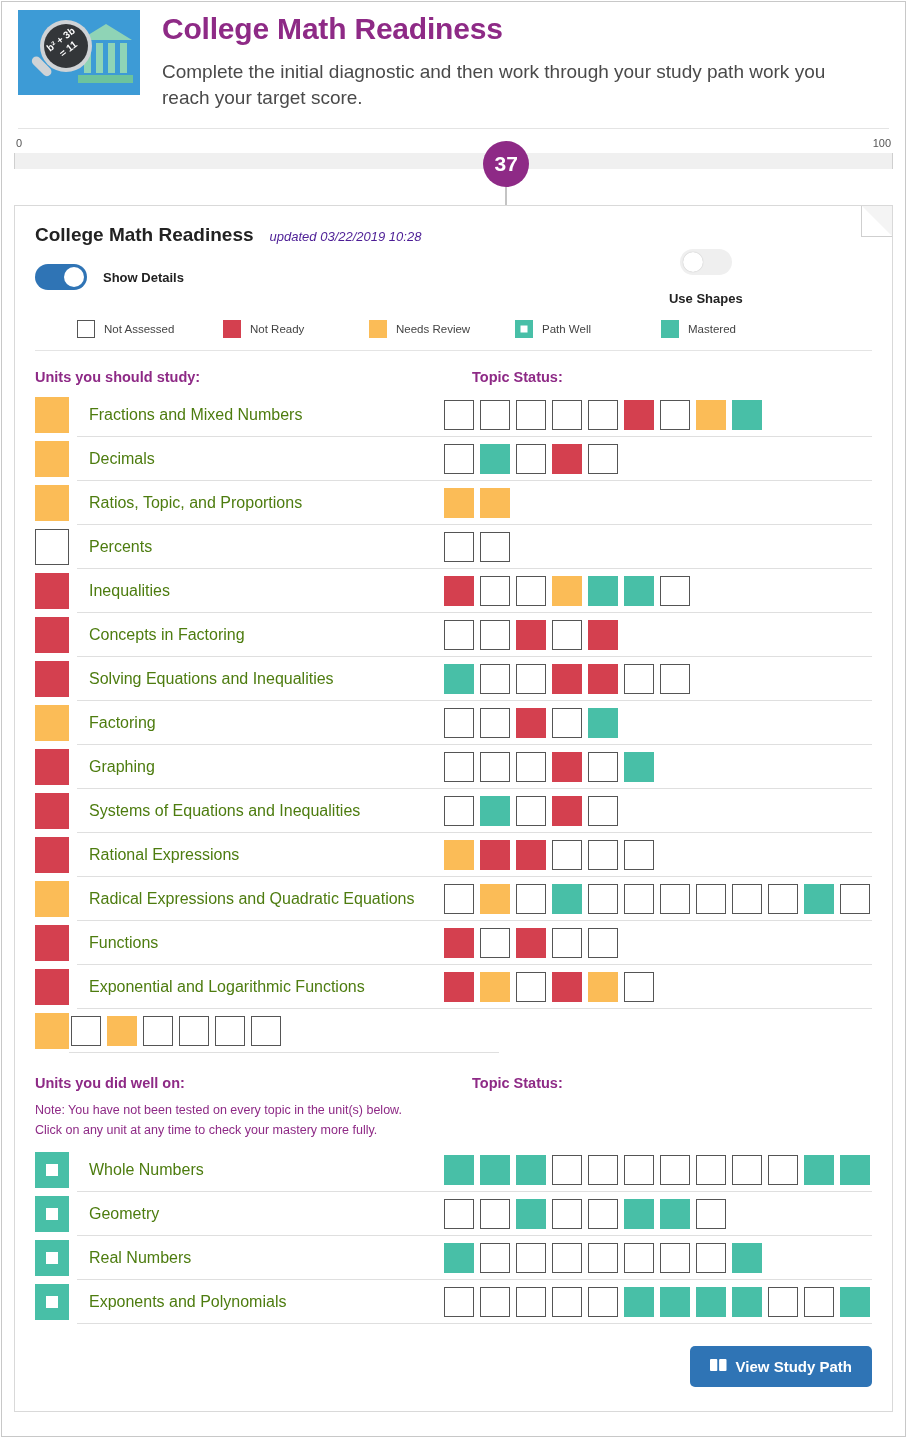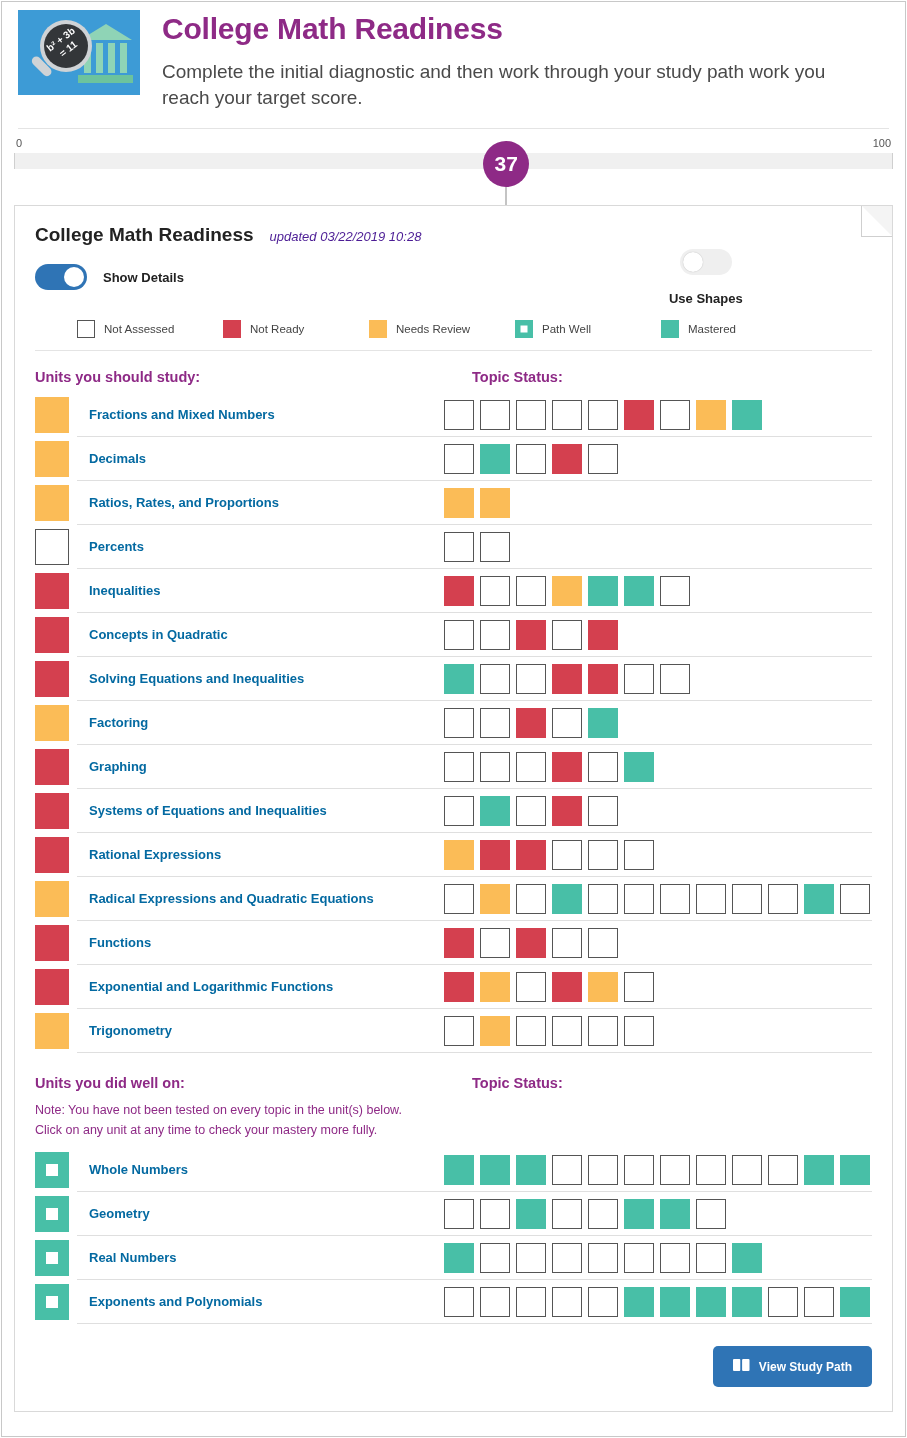--- a/index.html
+++ b/index.html
@@ -223,23 +223,23 @@
     left: 50%; top: 50%;
     transform: translate(-50%,-50%);
     width: 12px; height: 12px;
     background: #ffffff;
   }
   .unit-name {
     flex: 1 1 auto;
     display: flex;
     align-items: center;
     padding-left: 12px;
-    font-size: 13px;
-    font-weight: bold;
-    color: #0369a1;
+    font-size: 16px;
+    font-weight: normal;
+    color: #4d7c0f;
     border-bottom: 1px solid #dfdfdf;
     margin-left: 8px;
   }
   .unit-topics {
     width: 430px;
     flex: 0 0 auto;
     display: flex;
     align-items: center;
     gap: 6px;
     border-bottom: 1px solid #dfdfdf;
@@ -256,21 +256,21 @@
     display: flex;
     justify-content: flex-end;
     padding: 22px 0 24px 0;
   }
   .study-btn {
     background: #2f74b5;
     color: #ffffff;
     border: none;
     border-radius: 5px;
     font-family: "Liberation Sans", sans-serif;
-    font-size: 12px;
+    font-size: 15px;
     font-weight: bold;
     padding: 12px 20px;
     display: flex;
     align-items: center;
     gap: 9px;
     cursor: pointer;
   }
 </style>
 </head>
 <body>
@@ -393,21 +393,21 @@
         <div class="unit-topics">
           <span class="topic-box empty"></span>
           <span class="topic-box" style="background: rgb(72, 191, 167);"></span>
           <span class="topic-box empty"></span>
           <span class="topic-box" style="background: rgb(212, 64, 79);"></span>
           <span class="topic-box empty"></span>
         </div>
       </div>
       <div class="unit-row">
         <div class="unit-swatch" style="background: rgb(251, 188, 87);"></div>
-        <div class="unit-name">Ratios, Rates, and Proportions</div>
+        <div class="unit-name">Ratios, Topic, and Proportions</div>
         <div class="unit-topics">
           <span class="topic-box" style="background: rgb(251, 188, 87);"></span>
           <span class="topic-box" style="background: rgb(251, 188, 87);"></span>
         </div>
       </div>
       <div class="unit-row">
         <div class="unit-swatch" style="background: rgb(255, 255, 255); border: 1.6px solid rgb(85, 85, 85);"></div>
         <div class="unit-name">Percents</div>
         <div class="unit-topics">
           <span class="topic-box empty"></span>
@@ -422,21 +422,21 @@
           <span class="topic-box empty"></span>
           <span class="topic-box empty"></span>
           <span class="topic-box" style="background: rgb(251, 188, 87);"></span>
           <span class="topic-box" style="background: rgb(72, 191, 167);"></span>
           <span class="topic-box" style="background: rgb(72, 191, 167);"></span>
           <span class="topic-box empty"></span>
         </div>
       </div>
       <div class="unit-row">
         <div class="unit-swatch" style="background: rgb(212, 64, 79);"></div>
-        <div class="unit-name">Concepts in Quadratic</div>
+        <div class="unit-name">Concepts in Factoring</div>
         <div class="unit-topics">
           <span class="topic-box empty"></span>
           <span class="topic-box empty"></span>
           <span class="topic-box" style="background: rgb(212, 64, 79);"></span>
           <span class="topic-box empty"></span>
           <span class="topic-box" style="background: rgb(212, 64, 79);"></span>
         </div>
       </div>
       <div class="unit-row">
         <div class="unit-swatch" style="background: rgb(212, 64, 79);"></div>
@@ -533,21 +533,20 @@
           <span class="topic-box" style="background: rgb(212, 64, 79);"></span>
           <span class="topic-box" style="background: rgb(251, 188, 87);"></span>
           <span class="topic-box empty"></span>
           <span class="topic-box" style="background: rgb(212, 64, 79);"></span>
           <span class="topic-box" style="background: rgb(251, 188, 87);"></span>
           <span class="topic-box empty"></span>
         </div>
       </div>
       <div class="unit-row">
         <div class="unit-swatch" style="background: rgb(251, 188, 87);"></div>
-        <div class="unit-name">Trigonometry</div>
         <div class="unit-topics">
           <span class="topic-box empty"></span>
           <span class="topic-box" style="background: rgb(251, 188, 87);"></span>
           <span class="topic-box empty"></span>
           <span class="topic-box empty"></span>
           <span class="topic-box empty"></span>
           <span class="topic-box empty"></span>
         </div>
       </div>
     </div>

